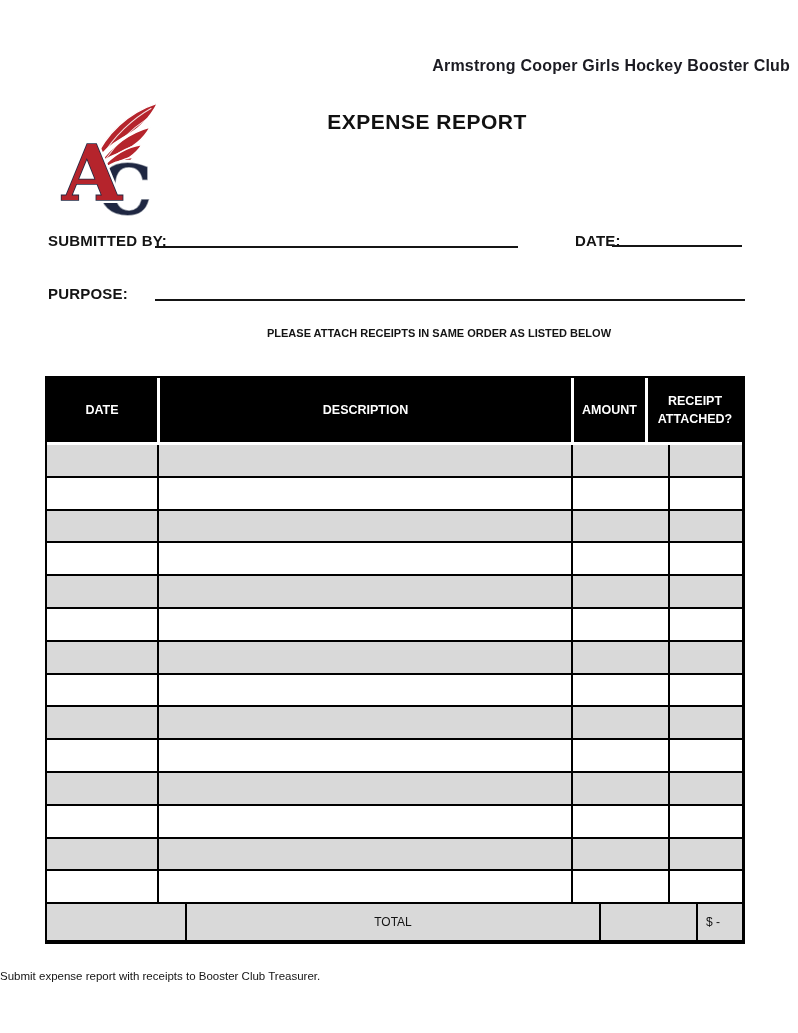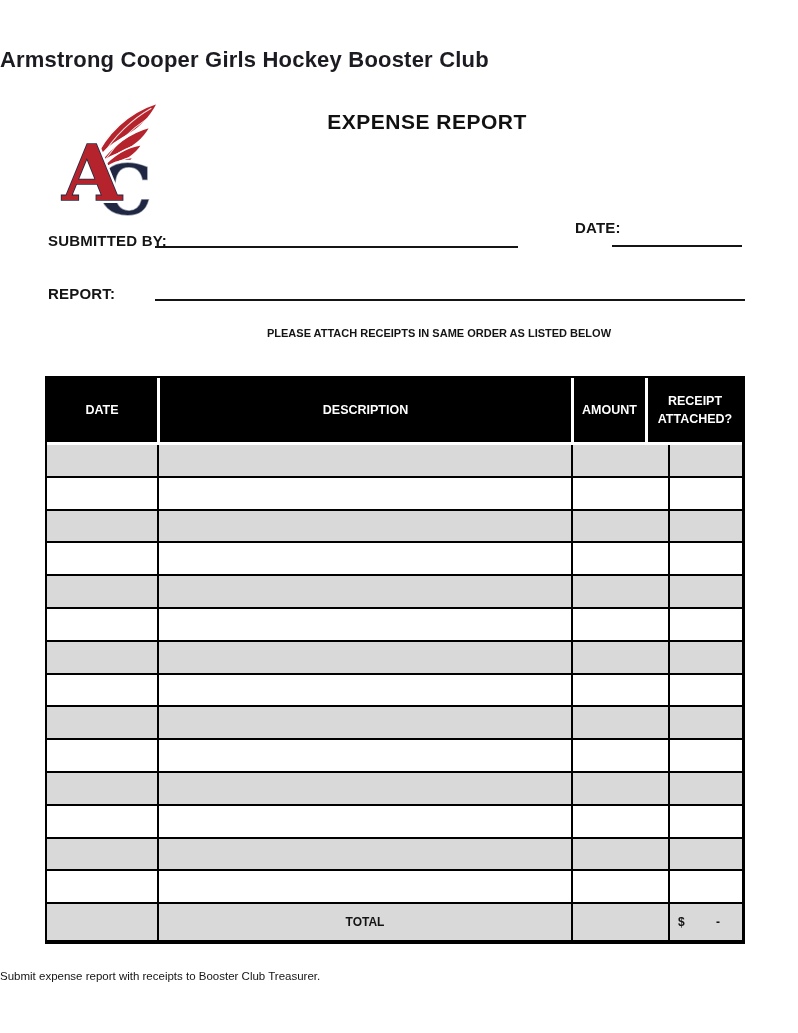--- a/index.html
+++ b/index.html
@@ -14,23 +14,23 @@
   body { font-family: "Liberation Sans", sans-serif; color: var(--ink); }
   .page {
     position: relative;
     width: 798px;
     height: 1033px;
     background: #ffffff;
     overflow: hidden;
   }
   .page-title {
     position: absolute;
-    top: 47px; left: 0; width: 790px;
-    text-align: left;
-    font-size: 22px;
+    top: 57px; left: 0; width: 790px;
+    text-align: right;
+    font-size: 16px;
     font-weight: bold;
     color: #1b1b22;
     letter-spacing: 0.2px;
   }
   .report-title {
     position: absolute;
     top: 110px; left: 0; width: 790px;
     text-align: center;
     font-size: 21px;
     font-weight: bold;
@@ -98,23 +98,24 @@
   .cell { height: 100%; }
   .cell + .cell { border-left: 2px solid #000; }
   .c1 { width: 110px; }
   .c2 { width: 414px; }
   .c3 { width: 97px; }
   .c4 { flex: 1; }
   .total-row {
     display: flex;
     height: 36px;
     background: var(--stripe);
-    font-weight: bold;
+    font-weight: normal;
     font-size: 12px;
     color: #141414;
+    padding-left: 28px;
   }
   .total-row .cell { display: flex; align-items: center; }
   .total-label-cell { justify-content: center; }
   .total-amount-cell { justify-content: space-between; padding: 0 22px 0 8px; }
   .footer-note {
     position: absolute;
     top: 970px; left: 0; width: 790px;
     font-size: 11.5px;
     font-weight: normal;
     color: #141414;
@@ -146,24 +147,24 @@
       <text x="2" y="97" font-family="DejaVu Serif, serif" font-weight="bold" font-size="74" fill="#b5242c" stroke="#1f2742" stroke-width="1.6" paint-order="stroke">A</text>
     </svg>
   </div>
 
   <div class="page-title">Armstrong Cooper Girls Hockey Booster Club</div>
   <div class="report-title">EXPENSE REPORT</div>
 
   <span class="field-label" style="top:232px; left:48px;">SUBMITTED BY:</span>
   <span class="fill-line" style="top:246px; left:155px; width:363px;"></span>
 
-  <span class="field-label" style="top:219px; left:575px;">DATE:</span>
+  <span class="field-label" style="top:232px; left:575px;">DATE:</span>
   <span class="fill-line" style="top:245px; left:612px; width:130px;"></span>
 
-  <span class="field-label" style="top:285px; left:48px;">REPORT:</span>
+  <span class="field-label" style="top:285px; left:48px;">PURPOSE:</span>
   <span class="fill-line" style="top:299px; left:155px; width:590px;"></span>
 
   <div class="attach-note">PLEASE ATTACH RECEIPTS IN SAME ORDER AS LISTED BELOW</div>
 
   <div class="expense-table">
     <div class="thead" id="head-row">
         <div class="th c1">DATE</div>
         <div class="th c2">DESCRIPTION</div>
         <div class="th c4">AMOUNT</div>
         <div class="th c3">RECEIPT ATTACHED?</div>

